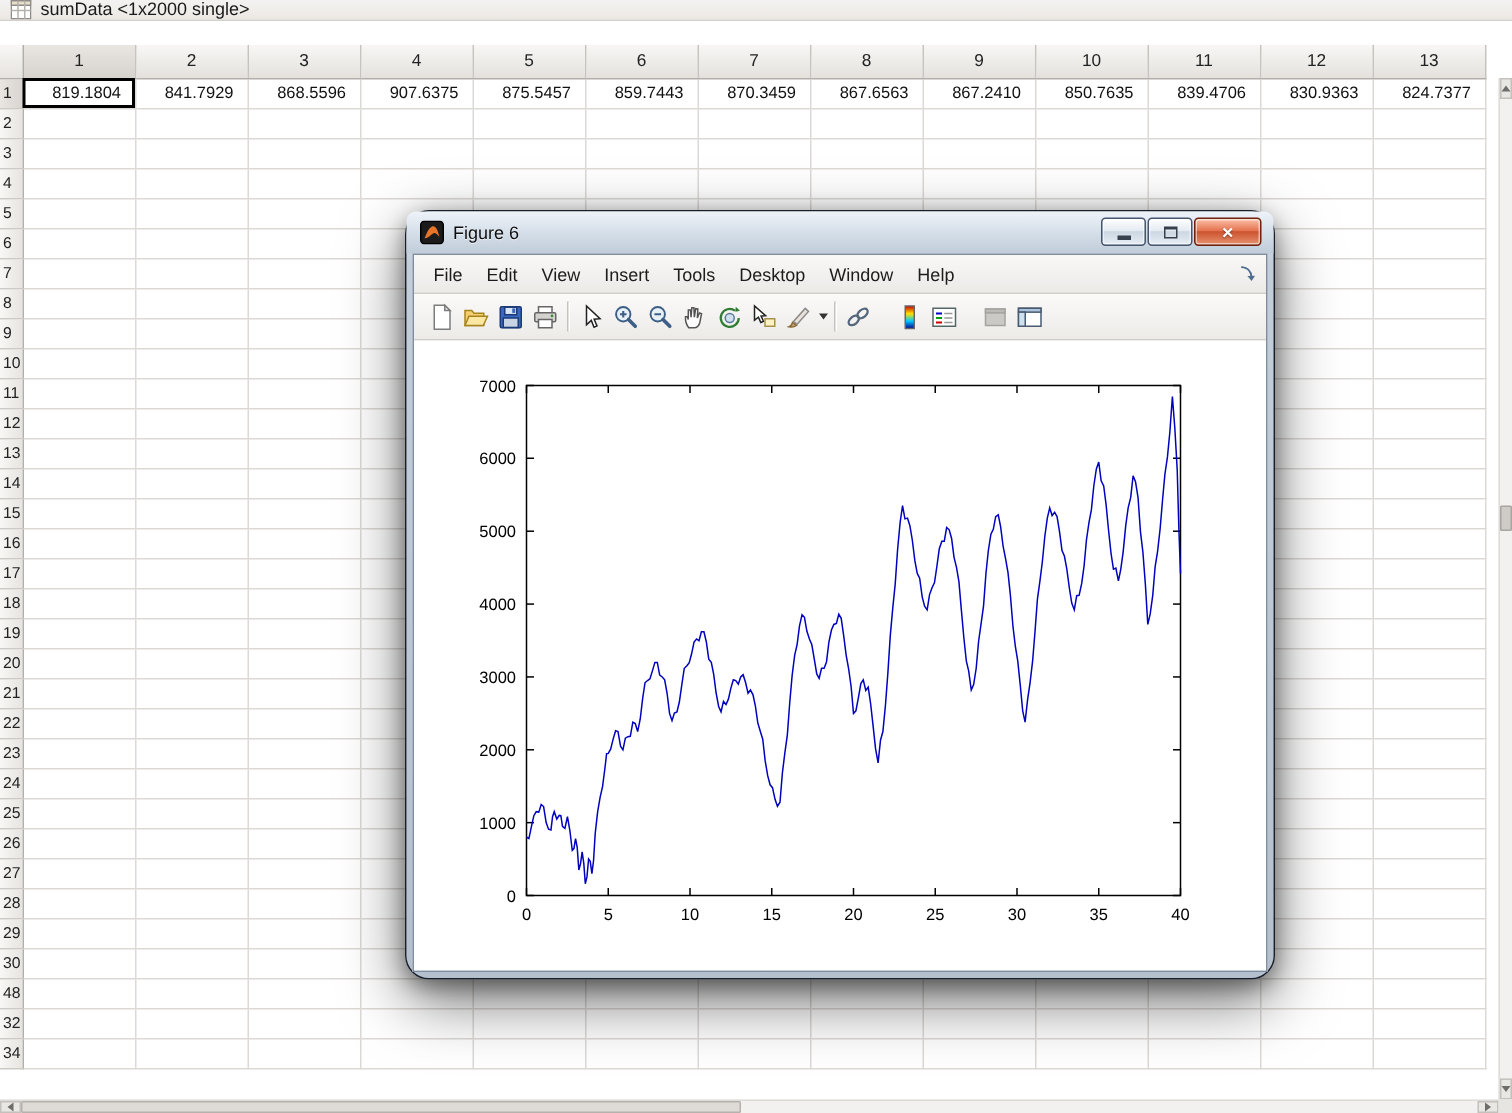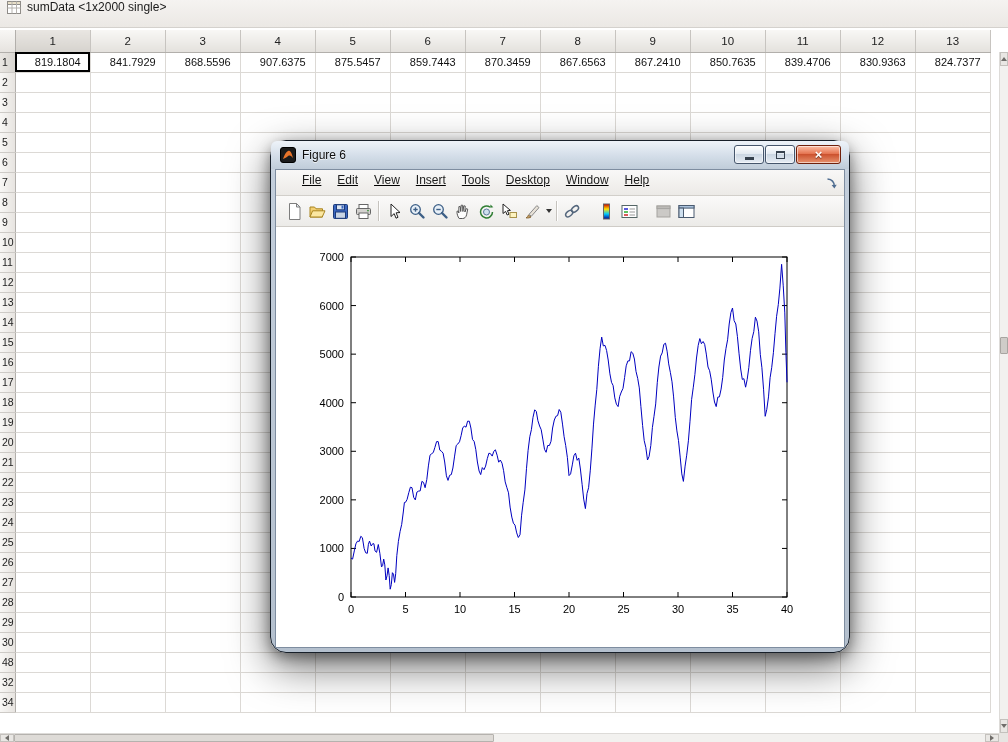--- a/index.html
+++ b/index.html
@@ -3,24 +3,24 @@
 <meta charset="utf-8">
 <style>
   html,body{margin:0;padding:0;}
   body{
     width:1008px;height:742px;position:relative;overflow:hidden;
     background:#ffffff;font-family:"Liberation Sans",sans-serif;
     -webkit-font-smoothing:antialiased;
   }
   
   .tabbar{
-    position:absolute;left:0;top:0;width:1008px;height:28px;box-sizing:border-box;
+    position:absolute;left:0;top:0;width:1008px;height:14px;box-sizing:border-box;
     background:linear-gradient(#f5f3f1,#ebe8e4);
     border-bottom:1px solid #d4d1cd;
-    display:flex;align-items:flex-start;padding-left:7px;
+    display:flex;align-items:flex-end;padding-left:7px;
   }
   .tab-label{font-size:12px;color:#1a1a1a;margin-left:6px;}
   
   .grid-wrap{position:absolute;left:0;top:30px;}
   table.grid{border-collapse:collapse;table-layout:fixed;background:#fff;}
   table.grid th,table.grid td{box-sizing:border-box;overflow:hidden;white-space:nowrap;}
   th.corner{width:14px;height:22px;background:linear-gradient(#f8f7f5,#e6e3df);
     border-right:1px solid #b2afab;border-bottom:1px solid #b2afab;}
   th.colh{width:75px;height:22px;font-size:11.5px;font-weight:normal;color:#222;
     background:linear-gradient(#f8f7f5,#e4e1dd);
@@ -76,23 +76,23 @@
     background:linear-gradient(#ffffff,#e4ebf2 45%,#ccd7e3 50%,#e7edf4);
     box-shadow:inset 0 0 0 1px rgba(255,255,255,.55);}
   .wbtn.min,.wbtn.max{width:28px;}
   .wbtn.close{width:43px;border-color:#70200b;
     background:linear-gradient(#fdc0a8,#e57552 45%,#cc5330 50%,#e7926e);}
   .glyph-min{width:9px;height:3px;background:#36414d;margin-top:7px;}
   .glyph-max{width:9px;height:8px;border:1px solid #36414d;border-top-width:2px;box-sizing:border-box;background:transparent;}
   .glyph-close{color:#fff;font-size:13px;font-weight:bold;line-height:13px;text-shadow:0 1px 1px rgba(0,0,0,.45);}
   .win-body{position:absolute;left:4px;right:4px;top:28px;bottom:4px;
     border:1px solid #7e8da0;background:#f2f0ed;overflow:hidden;}
-  .menubar{height:25px;display:flex;padding-left:18px;position:relative;
+  .menubar{height:25px;display:flex;align-items:center;padding-left:5px;position:relative;
     background:linear-gradient(#f9f8f7,#ecpara 90%,#eceae7);background:linear-gradient(#f9f8f7,#eceae7);
-    border-bottom:1px solid #d2cfca;text-decoration:underline;}
+    border-bottom:1px solid #d2cfca;}
   .mitem{font-size:12px;color:#1c1c1c;padding:3px 8px;}
   .dock-arrow{position:absolute;right:6px;top:6px;width:13px;height:13px;}
   .toolbar{height:30px;display:flex;align-items:center;padding-left:7px;
     background:linear-gradient(#fbfaf9,#ecebe8);border-bottom:1px solid #cfccc7;}
   .ticon{width:23px;height:22px;display:flex;align-items:center;justify-content:center;}
   .tsep{width:1px;height:20px;background:#c6c3be;border-right:1px solid #ffffff;margin:0 3px;}
   .tgap{width:11px;}
   .tdrop{width:9px;height:22px;display:flex;align-items:center;justify-content:center;}
   .tri-dd{width:0;height:0;border-left:3px solid transparent;border-right:3px solid transparent;border-top:4px solid #333;}
   .canvas{position:absolute;left:0;right:0;top:57px;bottom:0;background:#ffffff;}

